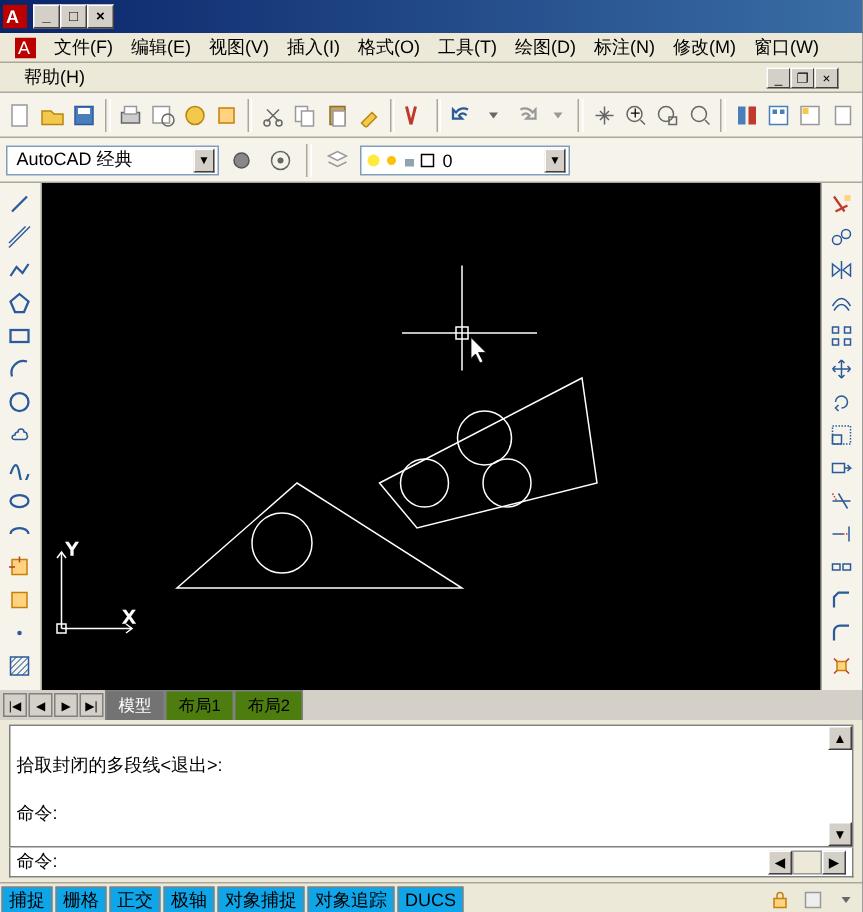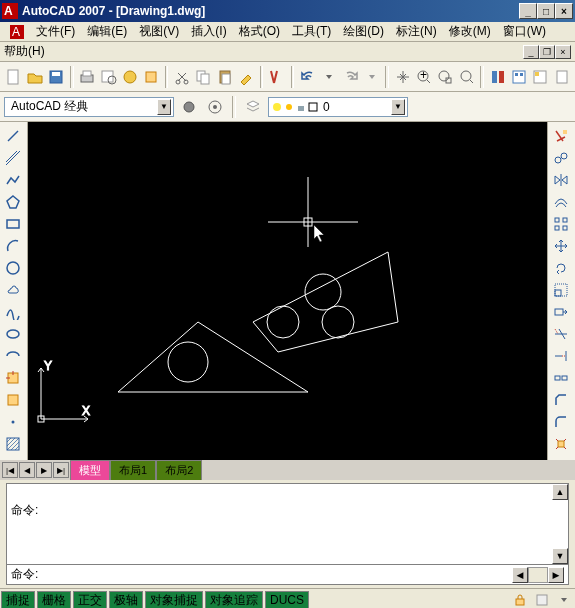--- a/index.html
+++ b/index.html
@@ -4,58 +4,57 @@
 <style>
 * { margin:0; padding:0; box-sizing:border-box; font-family:"SimSun",Arial,sans-serif; font-size:12px; }
 body { background:#fff; width:575px; height:608px; overflow:hidden; }
 .titlebar { height:22px; background:linear-gradient(to right,#0a246a,#3a6ea5); display:flex; align-items:center; padding:0 2px; color:#fff; }
 .titlebar .icon { width:16px; height:16px; margin-right:4px; display:flex; align-items:center; justify-content:center; }
 .titlebar .title { flex:1; font-weight:bold; }
 .winbtns { display:flex; gap:0; }
 .winbtn { width:18px; height:16px; background:#d4d0c8; border:1px solid #fff; border-right-color:#404040; border-bottom-color:#404040; display:flex; align-items:center; justify-content:center; font-family:Arial; font-size:10px; font-weight:bold; color:#000; }
 .menubar { height:20px; background:#ece9d8; display:flex; align-items:center; padding:0 4px; border-bottom:1px solid #aca899; }
 .menubar span { padding:2px 6px; cursor:default; }
-.helprow { height:20px; background:#ece9d8; display:flex; align-items:center; padding:0 4px; justify-content:space-between; border-bottom:1px solid #aca899; }
+.helprow { height:20px; background:#ece9d8; display:flex; align-items:center; padding:0 16px; justify-content:space-between; border-bottom:1px solid #aca899; }
 .helprow .subwin { display:flex; gap:0; }
 .subbtn { width:16px; height:14px; background:#d4d0c8; border:1px solid #fff; border-right-color:#404040; border-bottom-color:#404040; display:flex; align-items:center; justify-content:center; font-size:9px; }
 .toolbar { height:30px; background:#f5f3ea; border-bottom:1px solid #aca899; display:flex; align-items:center; padding:2px 4px; gap:2px; }
 .tbtn { width:22px; height:22px; display:flex; align-items:center; justify-content:center; border:1px solid transparent; }
 .tsep { width:4px; height:22px; border-left:1px solid #aca899; border-right:1px solid #fff; margin:0 2px; }
 .toolbar2 { height:30px; background:#f5f3ea; border-bottom:1px solid #aca899; display:flex; align-items:center; padding:2px 4px; gap:4px; }
 .combo { height:20px; background:#fff; border:1px solid #7f9db9; display:flex; align-items:center; padding:0 2px; }
 .combo .dd { width:14px; height:16px; background:#d4d0c8; border:1px solid #fff; border-right-color:#404040; border-bottom-color:#404040; display:flex; align-items:center; justify-content:center; font-size:8px; }
 .main { display:flex; height:338px; }
 .lefttb { width:28px; background:#f5f3ea; display:flex; flex-direction:column; padding:4px 2px; gap:3px; border-right:1px solid #aca899; }
 .righttb { width:28px; background:#f5f3ea; display:flex; flex-direction:column; padding:4px 2px; gap:3px; border-left:1px solid #aca899; }
 .vbtn { width:22px; height:19px; display:flex; align-items:center; justify-content:center; border:1px solid transparent; }
 .canvas { flex:1; background:#000; position:relative; }
 .tabbar { height:20px; background:#d4d0c8; display:flex; align-items:center; padding:0 2px; }
 .tabbar .nav { width:16px; height:16px; background:#d4d0c8; border:1px solid #808080; display:flex; align-items:center; justify-content:center; font-size:8px; margin-right:1px; }
 .tab { padding:2px 8px; background:#4d7c0f; border:1px solid #808080; border-bottom:none; font-size:11px; }
-.tab.active { background:#ec4899; color:#fff; }
+.tab.active { background:#737373; color:#fff; }
 .cmdlog { background:#fff; border:1px solid #808080; padding:2px 4px; font-size:12px; line-height:16px; white-space:pre; overflow:hidden; position:relative; }
 .cmdline { height:20px; background:#fff; border:1px solid #808080; border-top:none; display:flex; align-items:center; padding:0 4px; }
 .cmdline .scrolls { margin-left:auto; display:flex; }
 .sbtn { width:16px; height:16px; background:#d4d0c8; border:1px solid #fff; border-right-color:#404040; border-bottom-color:#404040; display:flex; align-items:center; justify-content:center; font-size:9px; }
 .statusbar { height:22px; background:#ece9d8; display:flex; align-items:center; border-top:1px solid #aca899; }
 .statusbar .coord { width:175px; padding:0 4px; border:1px inset #d4d0c8; height:18px; line-height:18px; margin:0 2px; }
-.statusbar .sbtn2 { padding:0 4px; border:1px solid #808080; height:18px; line-height:16px; margin:0 1px; background:#15803d; }
+.statusbar .sbtn2 { padding:0 4px; border:1px solid #808080; height:18px; line-height:16px; margin:0 1px; background:#0ea5e9; }
 svg { display:block; }
 </style>
 </head>
 <body>
 
 <div class="titlebar">
   <span class="icon">
       <svg width="16" height="16">
         <rect width="16" height="16" fill="#b00"></rect>
         <text x="2" y="12" fill="#fff" font-size="10" font-weight="bold">A</text>
       </svg>
     </span>
-  <span class="title">AutoCAD 2007 - [Drawing1.dwg]</span>
   <div class="winbtns">
     <div class="winbtn">_</div>
     <div class="winbtn">□</div>
     <div class="winbtn">×</div>
   </div>
 </div>
 
 <div class="menubar">
   <span class="icon">
       <svg width="14" height="14">
@@ -221,21 +220,21 @@
       </svg>
     </div>
   <div class="tbtn">
       <svg width="16" height="16">
         <rect x="3" y="2" width="10" height="12" fill="#fff" stroke="#999"></rect>
       </svg>
     </div>
 </div>
 
 <div class="toolbar2">
-  <div class="combo" style="width:170px">
+  <div class="combo" style="width:142px">
     <span style="flex:1;padding:0 4px">AutoCAD 经典</span>
     <span class="dd">▼</span>
   </div>
   <div class="tbtn">
       <svg width="16" height="16">
         <circle cx="8" cy="8" r="5" fill="#888" stroke="#555"></circle>
       </svg>
     </div>
   <div class="tbtn">
       <svg width="16" height="16">
@@ -480,20 +479,21 @@
   <div class="nav">◀</div>
   <div class="nav">▶</div>
   <div class="nav">▶|</div>
   <div class="tab active">模型</div>
   <div class="tab">布局1</div>
   <div class="tab">布局2</div>
 </div>
 
 <div style="padding:3px 6px;background:#ece9d8;">
 <div class="cmdlog" style="height:82px">
+<span style="display: block;">拾取封闭的多段线&lt;退出&gt;:</span>
 <span style="display: block;">命令:</span>
 
 
 
 <div class="sbtn" style="position:absolute;right:0;top:0">▲</div>
 <div class="sbtn" style="position:absolute;right:0;bottom:0">▼</div>
 </div>
 <div class="cmdline">
   <span>命令:</span>
   <div class="scrolls">

